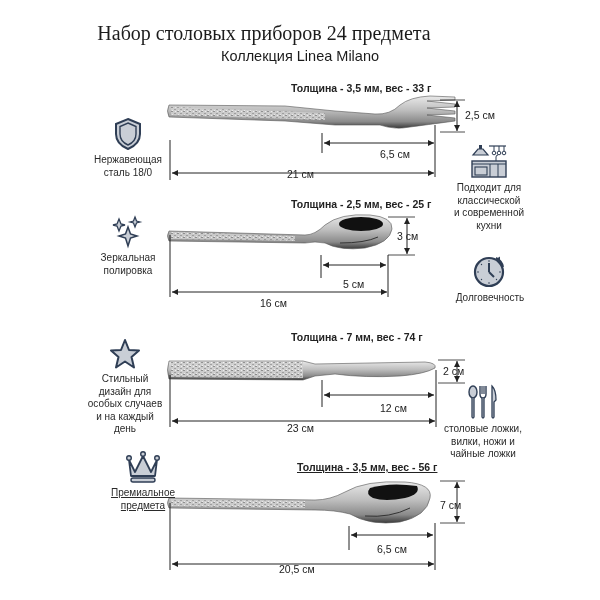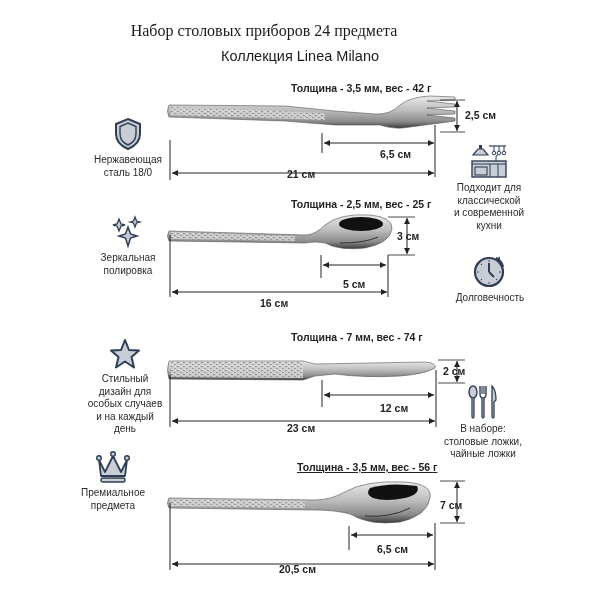--- a/index.html
+++ b/index.html
@@ -1,25 +1,25 @@
 <!DOCTYPE html>
 <html><head>
 <meta charset="utf-8">
 <style>
   * { box-sizing: border-box; margin: 0; padding: 0; }
   html, body { width: 600px; height: 600px; background: #ffffff; overflow: hidden; }
   body { position: relative; font-family: "Liberation Sans", sans-serif; color: #1a1a1a; }
 
   .title { position: absolute; left: 0; width: 528px; top: 22px; text-align: center;
-           font-family: "Liberation Serif", "DejaVu Serif", serif; font-size: 16px; color: #1b1b1b; }
+           font-family: "Liberation Serif", "DejaVu Serif", serif; font-size: 20px; color: #1b1b1b; }
   .subtitle { position: absolute; left: 0; width: 600px; top: 48px; text-align: center;
               font-size: 14.5px; color: #1b1b1b; }
 
   .spec { position: absolute; font-size: 10.5px; font-weight: bold; color: #222; white-space: nowrap; }
-  .dim { position: absolute; font-size: 10.5px; font-weight: bold; color: #222; white-space: nowrap; }
+  .dim { position: absolute; font-size: 10.5px; font-weight: normal; color: #222; white-space: nowrap; }
 
   .feat { position: absolute; text-align: center; font-size: 10px; line-height: 12.5px; color: #2a2a2a; }
   .feat svg { display: block; margin: 0 auto 3px auto; }
 
   .tool { position: absolute; }
 </style>
 </head>
 <body>
 
 <svg width="0" height="0" style="position:absolute">
@@ -47,21 +47,21 @@
     </marker>
     <marker id="arrR" markerWidth="6" markerHeight="6" refX="6" refY="3" orient="auto">
       <path d="M0,0 L6,3 L0,6 z" fill="#222"></path>
     </marker>
   </defs>
 </svg>
 
 <div class="title">Набор столовых приборов 24 предмета</div>
 <div class="subtitle">Коллекция Linea Milano</div>
 
-<div class="spec" style="left:291px; top:82px;">Толщина - 3,5 мм, вес - 42 г</div>
+<div class="spec" style="left:291px; top:82px;">Толщина - 3,5 мм, вес - 33 г</div>
 <svg class="tool" style="left:165px; top:95px;" width="300" height="70">
   <path d="M4,10 L120,11 L170,16 L210,19 Q225,20 235,10 Q245,2 265,1 L290,2 L290,5 L262,6 L290,9 L290,12 L262,13 L290,16 L290,19 L262,20 L290,23 L290,26 Q260,30 245,32 Q230,35 215,30 L170,30 L120,26 L4,22 Q1,16 4,10 z" fill="url(#steel)" stroke="#555" stroke-width="0.6"></path>
   <path d="M6,12 L160,18 L160,25 L6,20 z" fill="url(#hammer)" opacity="0.85"></path>
 </svg>
 <svg class="tool" style="left:160px; top:95px;" width="320" height="90">
   <line x1="10" y1="45" x2="10" y2="85" stroke="#222" stroke-width="1"></line>
   <line x1="12" y1="78" x2="274" y2="78" stroke="#222" stroke-width="1" marker-start="url(#arrL)" marker-end="url(#arrR)"></line>
   <line x1="162" y1="38" x2="162" y2="58" stroke="#222" stroke-width="1"></line>
   <line x1="275" y1="30" x2="275" y2="82" stroke="#222" stroke-width="1"></line>
   <line x1="164" y1="48" x2="274" y2="48" stroke="#222" stroke-width="1" marker-start="url(#arrL)" marker-end="url(#arrR)"></line>
@@ -157,21 +157,21 @@
   <svg width="32" height="32" viewBox="0 0 32 32">
     <path d="M16,2 L20,12 L30,12.5 L22.5,19 L25,29.5 L16,23.5 L7,29.5 L9.5,19 L2,12.5 L12,12 z" fill="#c9ced6" stroke="#2f3e55" stroke-width="2" stroke-linejoin="round"></path>
   </svg>
   <div>Стильный</div>
   <div>дизайн для</div>
   <div>особых случаев</div>
   <div>и на каждый</div>
   <div>день</div>
 </div>
 
-<div class="feat" style="left:70px; top:450px; width:86px;">
+<div class="feat" style="left:100px; top:450px; width:86px;text-decoration:underline;">
   <svg width="36" height="34" viewBox="0 0 36 34">
     <path d="M4,10 L10,22 L18,6 L26,22 L32,10 L30,26 L6,26 z" fill="#c9ced6" stroke="#2f3e55" stroke-width="1.8" stroke-linejoin="round"></path>
     <circle cx="4" cy="8" r="2.3" fill="#c9ced6" stroke="#2f3e55" stroke-width="1.4"></circle>
     <circle cx="18" cy="4" r="2.3" fill="#c9ced6" stroke="#2f3e55" stroke-width="1.4"></circle>
     <circle cx="32" cy="8" r="2.3" fill="#c9ced6" stroke="#2f3e55" stroke-width="1.4"></circle>
     <rect x="6" y="28" width="24" height="4" rx="2" fill="#c9ced6" stroke="#2f3e55" stroke-width="1.4"></rect>
   </svg>
   <div>Премиальное</div>
   <div>предмета</div>
 </div>
@@ -221,16 +221,16 @@
 <div class="feat" style="left:425px; top:384px; width:116px;">
   <svg width="36" height="36" viewBox="0 0 36 36">
     <ellipse cx="8" cy="8" rx="4" ry="6" fill="#c9ced6" stroke="#2f3e55" stroke-width="1.4"></ellipse>
     <path d="M7,14 L7,33 Q8,35 9,33 L9,14" fill="#c9ced6" stroke="#2f3e55" stroke-width="1.3"></path>
     <path d="M15,2 L15,10 Q15,14 18,14 Q21,14 21,10 L21,2" fill="none" stroke="#2f3e55" stroke-width="1.4"></path>
     <line x1="17" y1="2" x2="17" y2="10" stroke="#2f3e55" stroke-width="1.2"></line>
     <line x1="19" y1="2" x2="19" y2="10" stroke="#2f3e55" stroke-width="1.2"></line>
     <path d="M17,14 L17,33 Q18,35 19,33 L19,14" fill="#c9ced6" stroke="#2f3e55" stroke-width="1.3"></path>
     <path d="M27,2 Q31,6 31,16 L29,18 L29,33 Q28,35 27,33 z" fill="#c9ced6" stroke="#2f3e55" stroke-width="1.3"></path>
   </svg>
-  <div>В наборе:</div>
   <div>столовые ложки,</div>
+  <div>вилки, ножи и</div>
   <div>чайные ложки</div>
 </div>
 
 </body></html>

